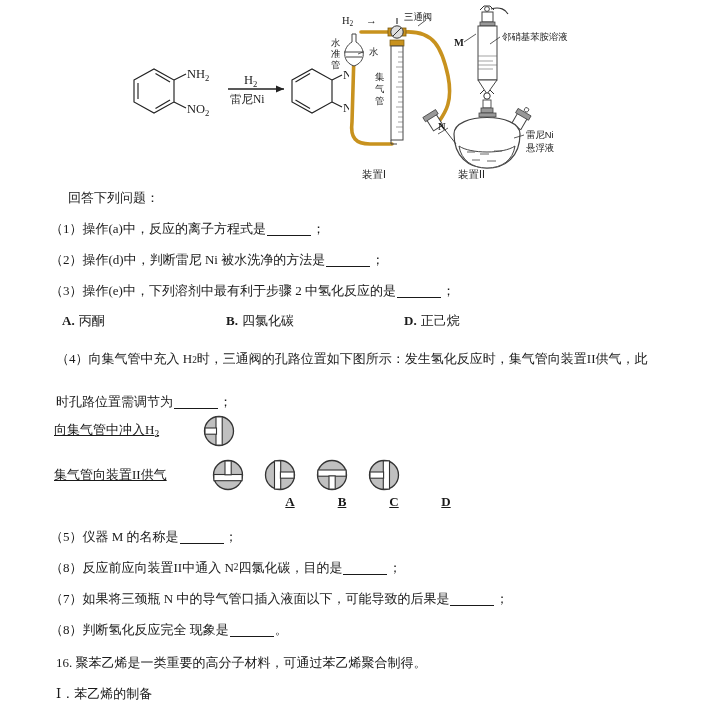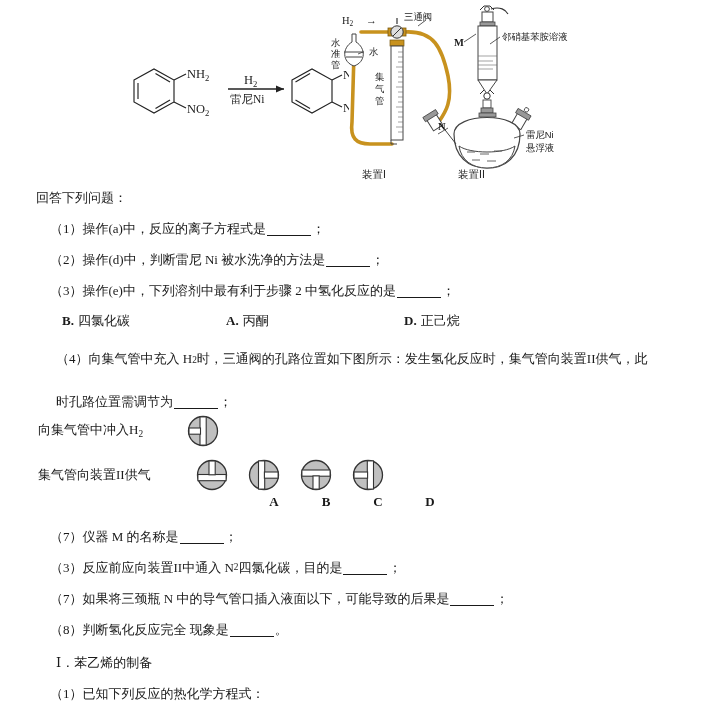--- a/index.html
+++ b/index.html
@@ -53,21 +53,21 @@
     line-height: 1.05;
   }
   .q {
     margin: 0;
     padding: 0 0 0 56px;
     height: 31px;
     display: flex;
     align-items: center;
     white-space: nowrap;
   }
-  .q.lead { padding-left: 36px; }
+  .q.lead { padding-left: 68px; }
   .q.indent { padding-left: 50px; }
   .blank {
     display: inline-block;
     border-bottom: 1px solid #1a1a1a;
     width: 44px;
     height: 13px;
     margin: 0 1px;
     vertical-align: -2px;
   }
   sub {
@@ -97,21 +97,22 @@
     align-items: flex-end;
     white-space: nowrap;
     font-size: 13px;
   }
   .q4-l2 { padding-left: 56px; margin-top: 13px; }
 
   
   .valve-block {
     position: relative;
     height: 112px;
-    padding-left: 38px;
+    padding-left: 54px;
+    text-decoration: underline;
   }
   .valve-row {
     display: flex;
     align-items: center;
     height: 44px;
   }
   .valve-row .vlabel {
     font-size: 13px;
     white-space: nowrap;
     width: 148px;
@@ -337,22 +338,22 @@
       <span>；</span>
   </div>
 
   <div class="q indent">
     <span>（3）操作(e)中，下列溶剂中最有利于步骤 2 中氢化反应的是</span>
       <span class="blank"></span>
       <span>；</span>
   </div>
 
   <div class="options">
+    <span class="opt"><span class="lbl">A.</span><span>丙酮</span></span>
     <span class="opt"><span class="lbl">B.</span><span>四氯化碳</span></span>
-    <span class="opt"><span class="lbl">A.</span><span>丙酮</span></span>
     <span class="opt"><span class="lbl">D.</span><span>正己烷</span></span>
   </div>
 
   <div class="q4-l1">
     <span>（4）向集气管中充入 H</span>
       <sub>2</sub>
       <span>时，三通阀的孔路位置如下图所示：发生氢化反应时，集气管向装置II供气，此</span>
   </div>
   <div class="q4-l2">
     <span>时孔路位置需调节为</span>
@@ -413,43 +414,44 @@
 
     <div class="valve-letters">
       <span class="vl">A</span>
       <span class="vl">B</span>
       <span class="vl">C</span>
       <span class="vl">D</span>
     </div>
   </div>
 
   <div class="q indent">
-    <span>（7）仪器 M 的名称是</span>
-      <span class="blank"></span>
-      <span>；</span>
-  </div>
-
-  <div class="q indent">
-    <span>（3）反应前应向装置II中通入 N</span>
+    <span>（5）仪器 M 的名称是</span>
+      <span class="blank"></span>
+      <span>；</span>
+  </div>
+
+  <div class="q indent">
+    <span>（8）反应前应向装置II中通入 N</span>
       <sub>2</sub>
       <span>四氯化碳，目的是</span>
       <span class="blank"></span>
       <span>；</span>
   </div>
 
   <div class="q indent">
     <span>（7）如果将三颈瓶 N 中的导气管口插入液面以下，可能导致的后果是</span>
       <span class="blank"></span>
       <span>；</span>
   </div>
 
   <div class="q indent">
     <span>（8）判断氢化反应完全  现象是</span>
       <span class="blank"></span>
       <span>。</span>
   </div>
 
   <div class="sec16">
+    <div class="q nopad">16. 聚苯乙烯是一类重要的高分子材料，可通过苯乙烯聚合制得。</div>
     <div class="q nopad">Ⅰ．苯乙烯的制备</div>
     <div class="q indent">（1）已知下列反应的热化学方程式：</div>
   </div>
 
 </div>
 
 </body></html>

